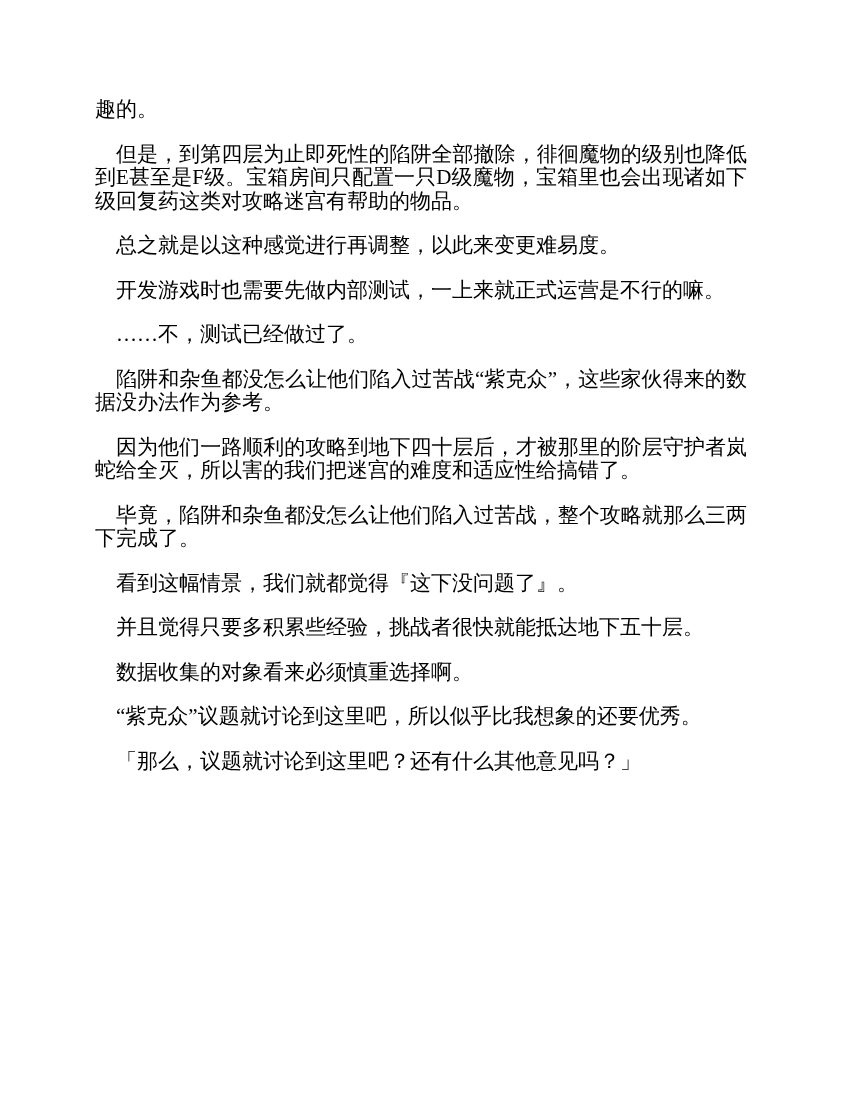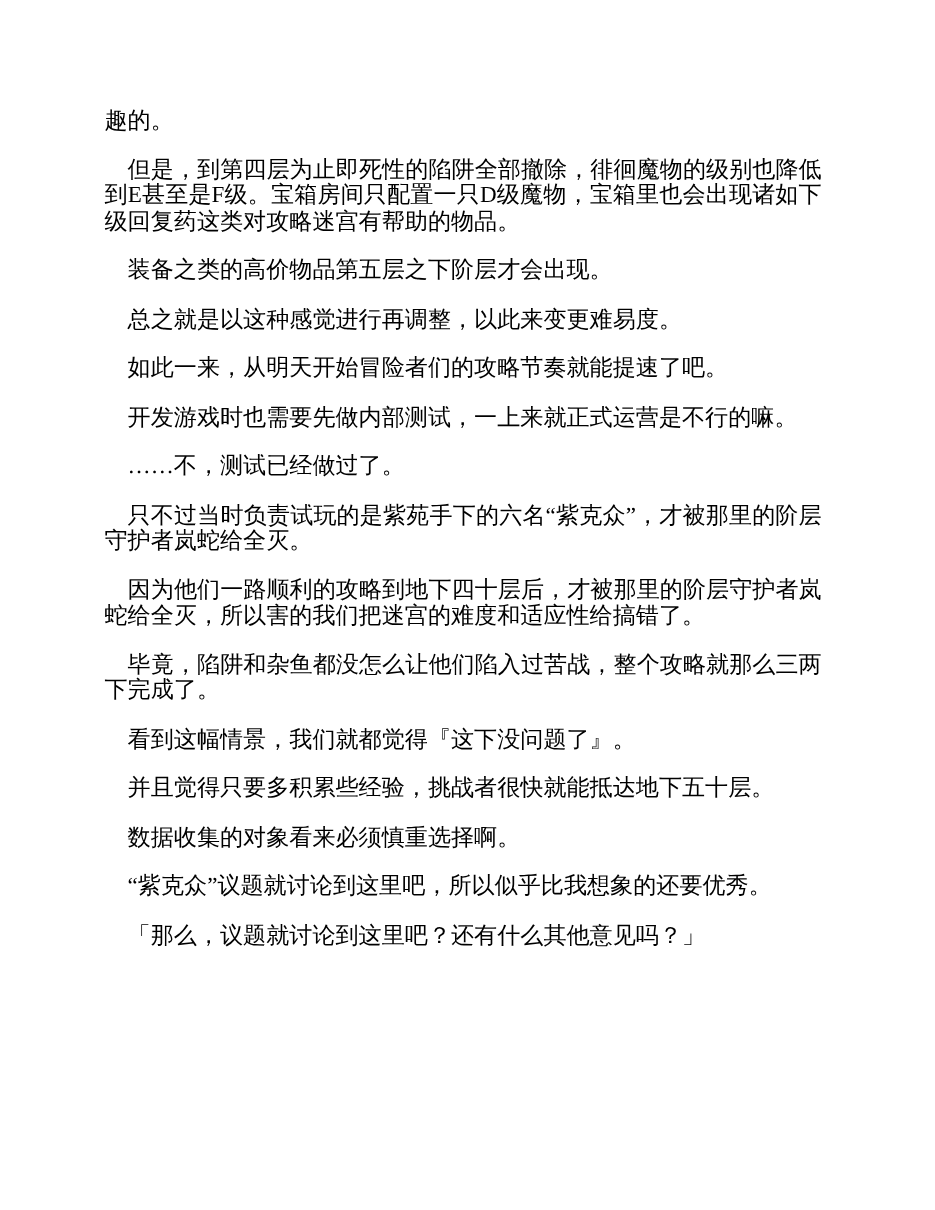--- a/index.html
+++ b/index.html
@@ -43,26 +43,24 @@
     margin-bottom: 0;
   }
 </style>
 </head>
 <body style="background: rgb(255, 255, 255);">
 
 <div class="page">
   <div class="page-text" style="color: rgb(0, 0, 0);">
       <p class="noindent">趣的。</p>
       <p>但是，到第四层为止即死性的陷阱全部撤除，徘徊魔物的级别也降低到E甚至是F级。宝箱房间只配置一只D级魔物，宝箱里也会出现诸如下级回复药这类对攻略迷宫有帮助的物品。</p>
-      <p>装备之类的高价物品第五层之下阶层才会出现。</p>
       <p>总之就是以这种感觉进行再调整，以此来变更难易度。</p>
-      <p>如此一来，从明天开始冒险者们的攻略节奏就能提速了吧。</p>
       <p>开发游戏时也需要先做内部测试，一上来就正式运营是不行的嘛。</p>
       <p>……不，测试已经做过了。</p>
-      <p>只不过当时负责试玩的是紫苑手下的六名“紫克众”，才被那里的阶层守护者岚蛇给全灭。</p>
+      <p>陷阱和杂鱼都没怎么让他们陷入过苦战“紫克众”，这些家伙得来的数据没办法作为参考。</p>
       <p>因为他们一路顺利的攻略到地下四十层后，才被那里的阶层守护者岚蛇给全灭，所以害的我们把迷宫的难度和适应性给搞错了。</p>
       <p>毕竟，陷阱和杂鱼都没怎么让他们陷入过苦战，整个攻略就那么三两下完成了。</p>
       <p>看到这幅情景，我们就都觉得『这下没问题了』。</p>
       <p>并且觉得只要多积累些经验，挑战者很快就能抵达地下五十层。</p>
       <p>数据收集的对象看来必须慎重选择啊。</p>
       <p>“紫克众”议题就讨论到这里吧，所以似乎比我想象的还要优秀。</p>
       <p>「那么，议题就讨论到这里吧？还有什么其他意见吗？」</p>
     </div>
 </div>
 

